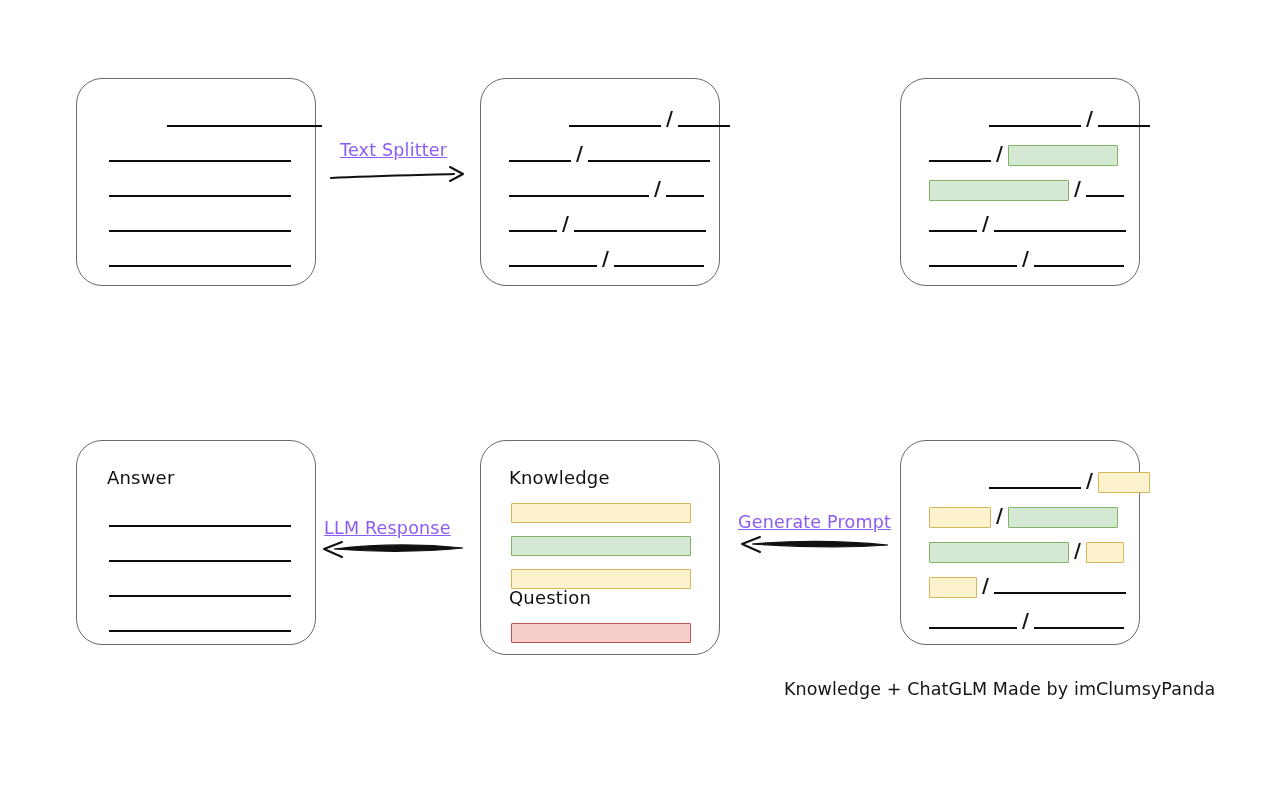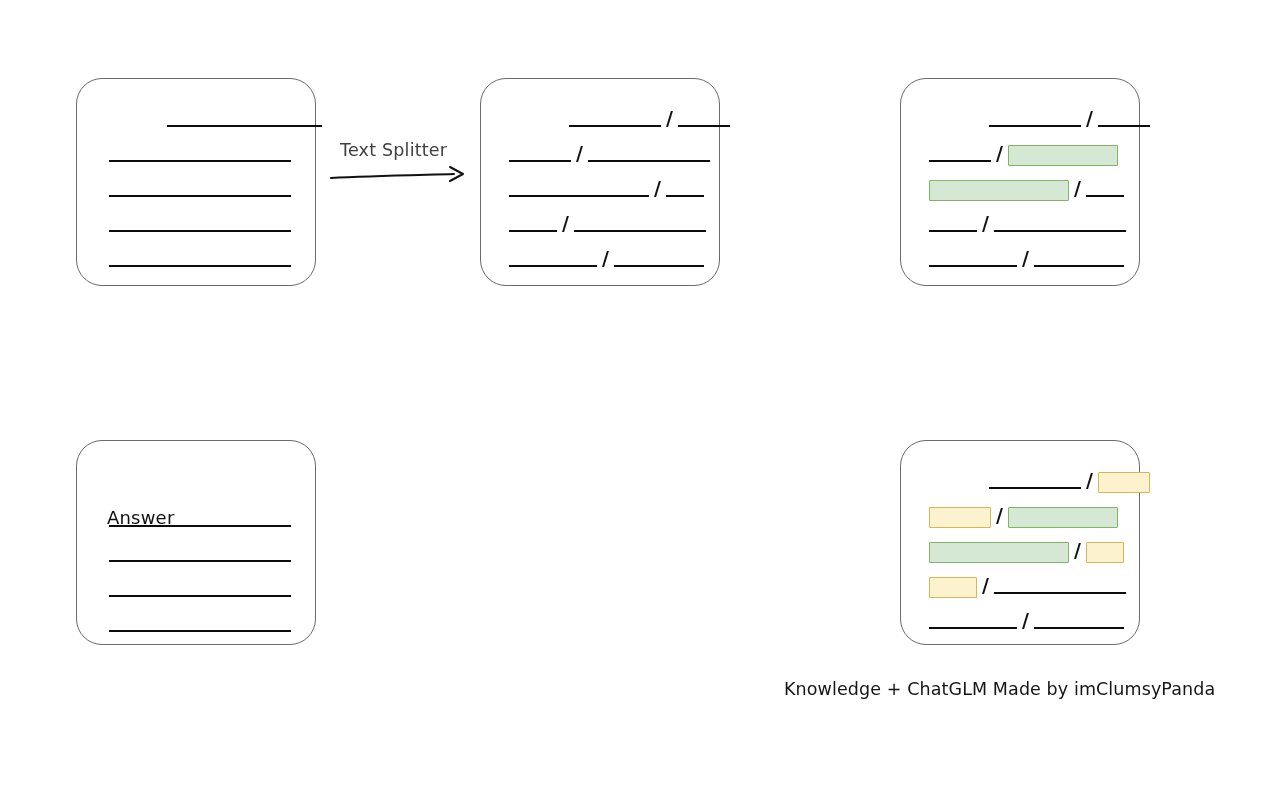--- a/index.html
+++ b/index.html
@@ -59,43 +59,43 @@
   .chip.yellow{background:#fdf2ce;border:1.4px solid #d6b656;}
 
   
   .card-label{
     position:absolute;
     font-family:"DejaVu Sans", sans-serif;
     font-size:18px;
     color:#111;
     letter-spacing:0.2px;
     white-space:nowrap;
-    margin-top:40px;
   }
 
   
   .bar{
     position:absolute;
     box-sizing:border-box;
     height:20px;
     border-radius:1px;
   }
   .bar.yellow{background:#fdf2ce;border:1.5px solid #d6b656;}
   .bar.green{background:#d5e8d4;border:1.5px solid #82b366;}
   .bar.red{background:#f8cecc;border:1.5px solid #b85450;}
 
   
   .arrow-wrap{position:absolute;}
   .arrow-label{
     position:absolute;
     font-family:"DejaVu Sans", sans-serif;
     font-size:17.5px;
-    color:#404040;
+    color:#8b5cf6;
     white-space:nowrap;
     letter-spacing:0.2px;
+    text-decoration:underline;
   }
   svg{display:block;overflow:visible;}
 
   
   .footer{
     position:absolute;
     font-family:"DejaVu Sans", sans-serif;
     font-size:17.5px;
     color:#151515;
     white-space:nowrap;
@@ -220,22 +220,47 @@
           <span class="seg" style="width: 132px;"></span>
         </div>
         <div class="row" style="left: 28px; top: 172px;">
           <span class="seg" style="width: 88px;"></span>
           <span class="slash">/</span>
           <span class="seg" style="width: 90px;"></span>
         </div>
       </div>
   </div>
 
-
-
+  <div class="arrow-wrap" style="left:738px;top:512px;width:152px;height:52px;">
+    <div class="arrow-label" style="left:0px;top:0px;">Generate Prompt</div>
+    <svg width="152" height="52" viewBox="0 0 152 52">
+      <path d="M150,33 C110,29 60,28 14,32 C60,35 110,36 150,33 Z" fill="#111" stroke="#111" stroke-width="1.2"></path>
+      <path d="M22,25 L4,32 L22,40" stroke="#111" stroke-width="2" fill="none" stroke-linejoin="round" stroke-linecap="round"></path>
+    </svg>
+  </div>
+
+  <div class="card" style="left:480px;top:440px;width:240px;height:215px;">
+    <div class="card-label" style="left:28px;top:26px;">Knowledge</div>
+
+    <div class="bar yellow" style="left:30px;top:62px;width:180px;"></div>
+    <div class="bar green" style="left:30px;top:95px;width:180px;"></div>
+    <div class="bar yellow" style="left:30px;top:128px;width:180px;"></div>
+
+    <div class="card-label" style="left:28px;top:146px;">Question</div>
+
+    <div class="bar red" style="left:30px;top:182px;width:180px;"></div>
+  </div>
+
+  <div class="arrow-wrap" style="left:320px;top:518px;width:145px;height:52px;">
+    <div class="arrow-label" style="left:4px;top:0px;">LLM Response</div>
+    <svg width="145" height="52" viewBox="0 0 145 52">
+      <path d="M143,30 C104,26 56,26 14,31 C56,34 104,34 143,30 Z" fill="#111" stroke="#111" stroke-width="1.2"></path>
+      <path d="M22,24 L4,31 L22,39" stroke="#111" stroke-width="2" fill="none" stroke-linejoin="round" stroke-linecap="round"></path>
+    </svg>
+  </div>
 
   <div class="card" style="left:76px;top:440px;width:240px;height:205px;">
     <div class="card-label" style="left:30px;top:26px;">Answer</div>
     <div class="rows">
         <div class="row" style="left: 32px; top: 70px;">
           <span class="seg" style="width: 182px;"></span>
         </div>
         <div class="row" style="left: 32px; top: 105px;">
           <span class="seg" style="width: 182px;"></span>
         </div>

